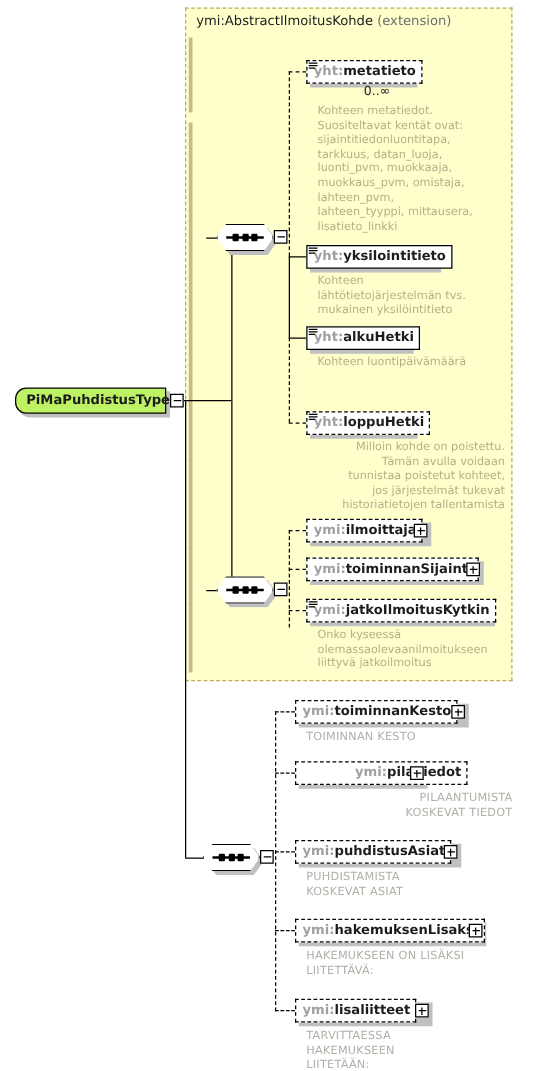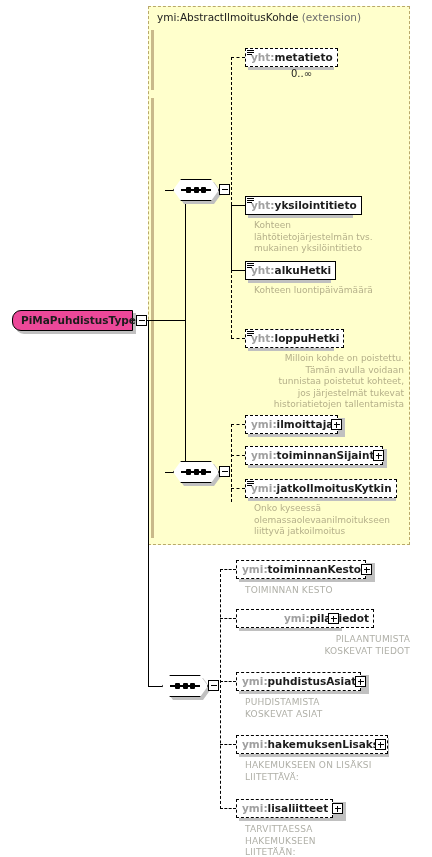--- a/index.html
+++ b/index.html
@@ -163,21 +163,21 @@
   }
   .dln.v {
     width: 0;
     border-left: 1px dashed #000000;
   }
 
   
   .typenode {
     position: absolute;
     box-sizing: border-box;
-    background: #ec4899;
+    background: #bef264;
     border: 1.5px solid #000000;
     border-radius: 9px 0 0 9px;
     height: 21px;
     line-height: 18px;
     font-size: 10.5px;
     font-weight: bold;
     color: #1c1c1c;
     padding: 0 7px 0 8px;
     white-space: nowrap;
     z-index: 4;
@@ -274,20 +274,29 @@
   <div class="node-shadow" style="left:248px; top:51px; width:86px;"></div>
   <div class="node dashed" style="left:245px; top:48px;">
     <span class="anno">
         <i></i>
         <i></i>
         <i></i>
       </span>
     <span class="ns">yht:</span><span class="nm">metatieto</span>
   </div>
   <div class="card" style="left:291px; top:68px;">0..∞</div>
+  <div class="doc" style="left:254px; top:84px; width:150px;">Kohteen metatiedot.
+Suositeltavat kentät ovat:
+sijaintitiedonluontitapa,
+tarkkuus, datan_luoja,
+luonti_pvm, muokkaaja,
+muokkaus_pvm, omistaja,
+lahteen_pvm,
+lahteen_tyyppi, mittausera,
+lisatieto_linkki</div>
 
   <div class="ln h" style="left:231px; top:205px; width:14px;"></div>
   <div class="node-shadow" style="left:248px; top:199px; width:105px;"></div>
   <div class="node solid" style="left:245px; top:196px;">
     <span class="anno">
         <i></i>
         <i></i>
         <i></i>
       </span>
     <span class="ns">yht:</span><span class="nm">yksilointitieto</span>

